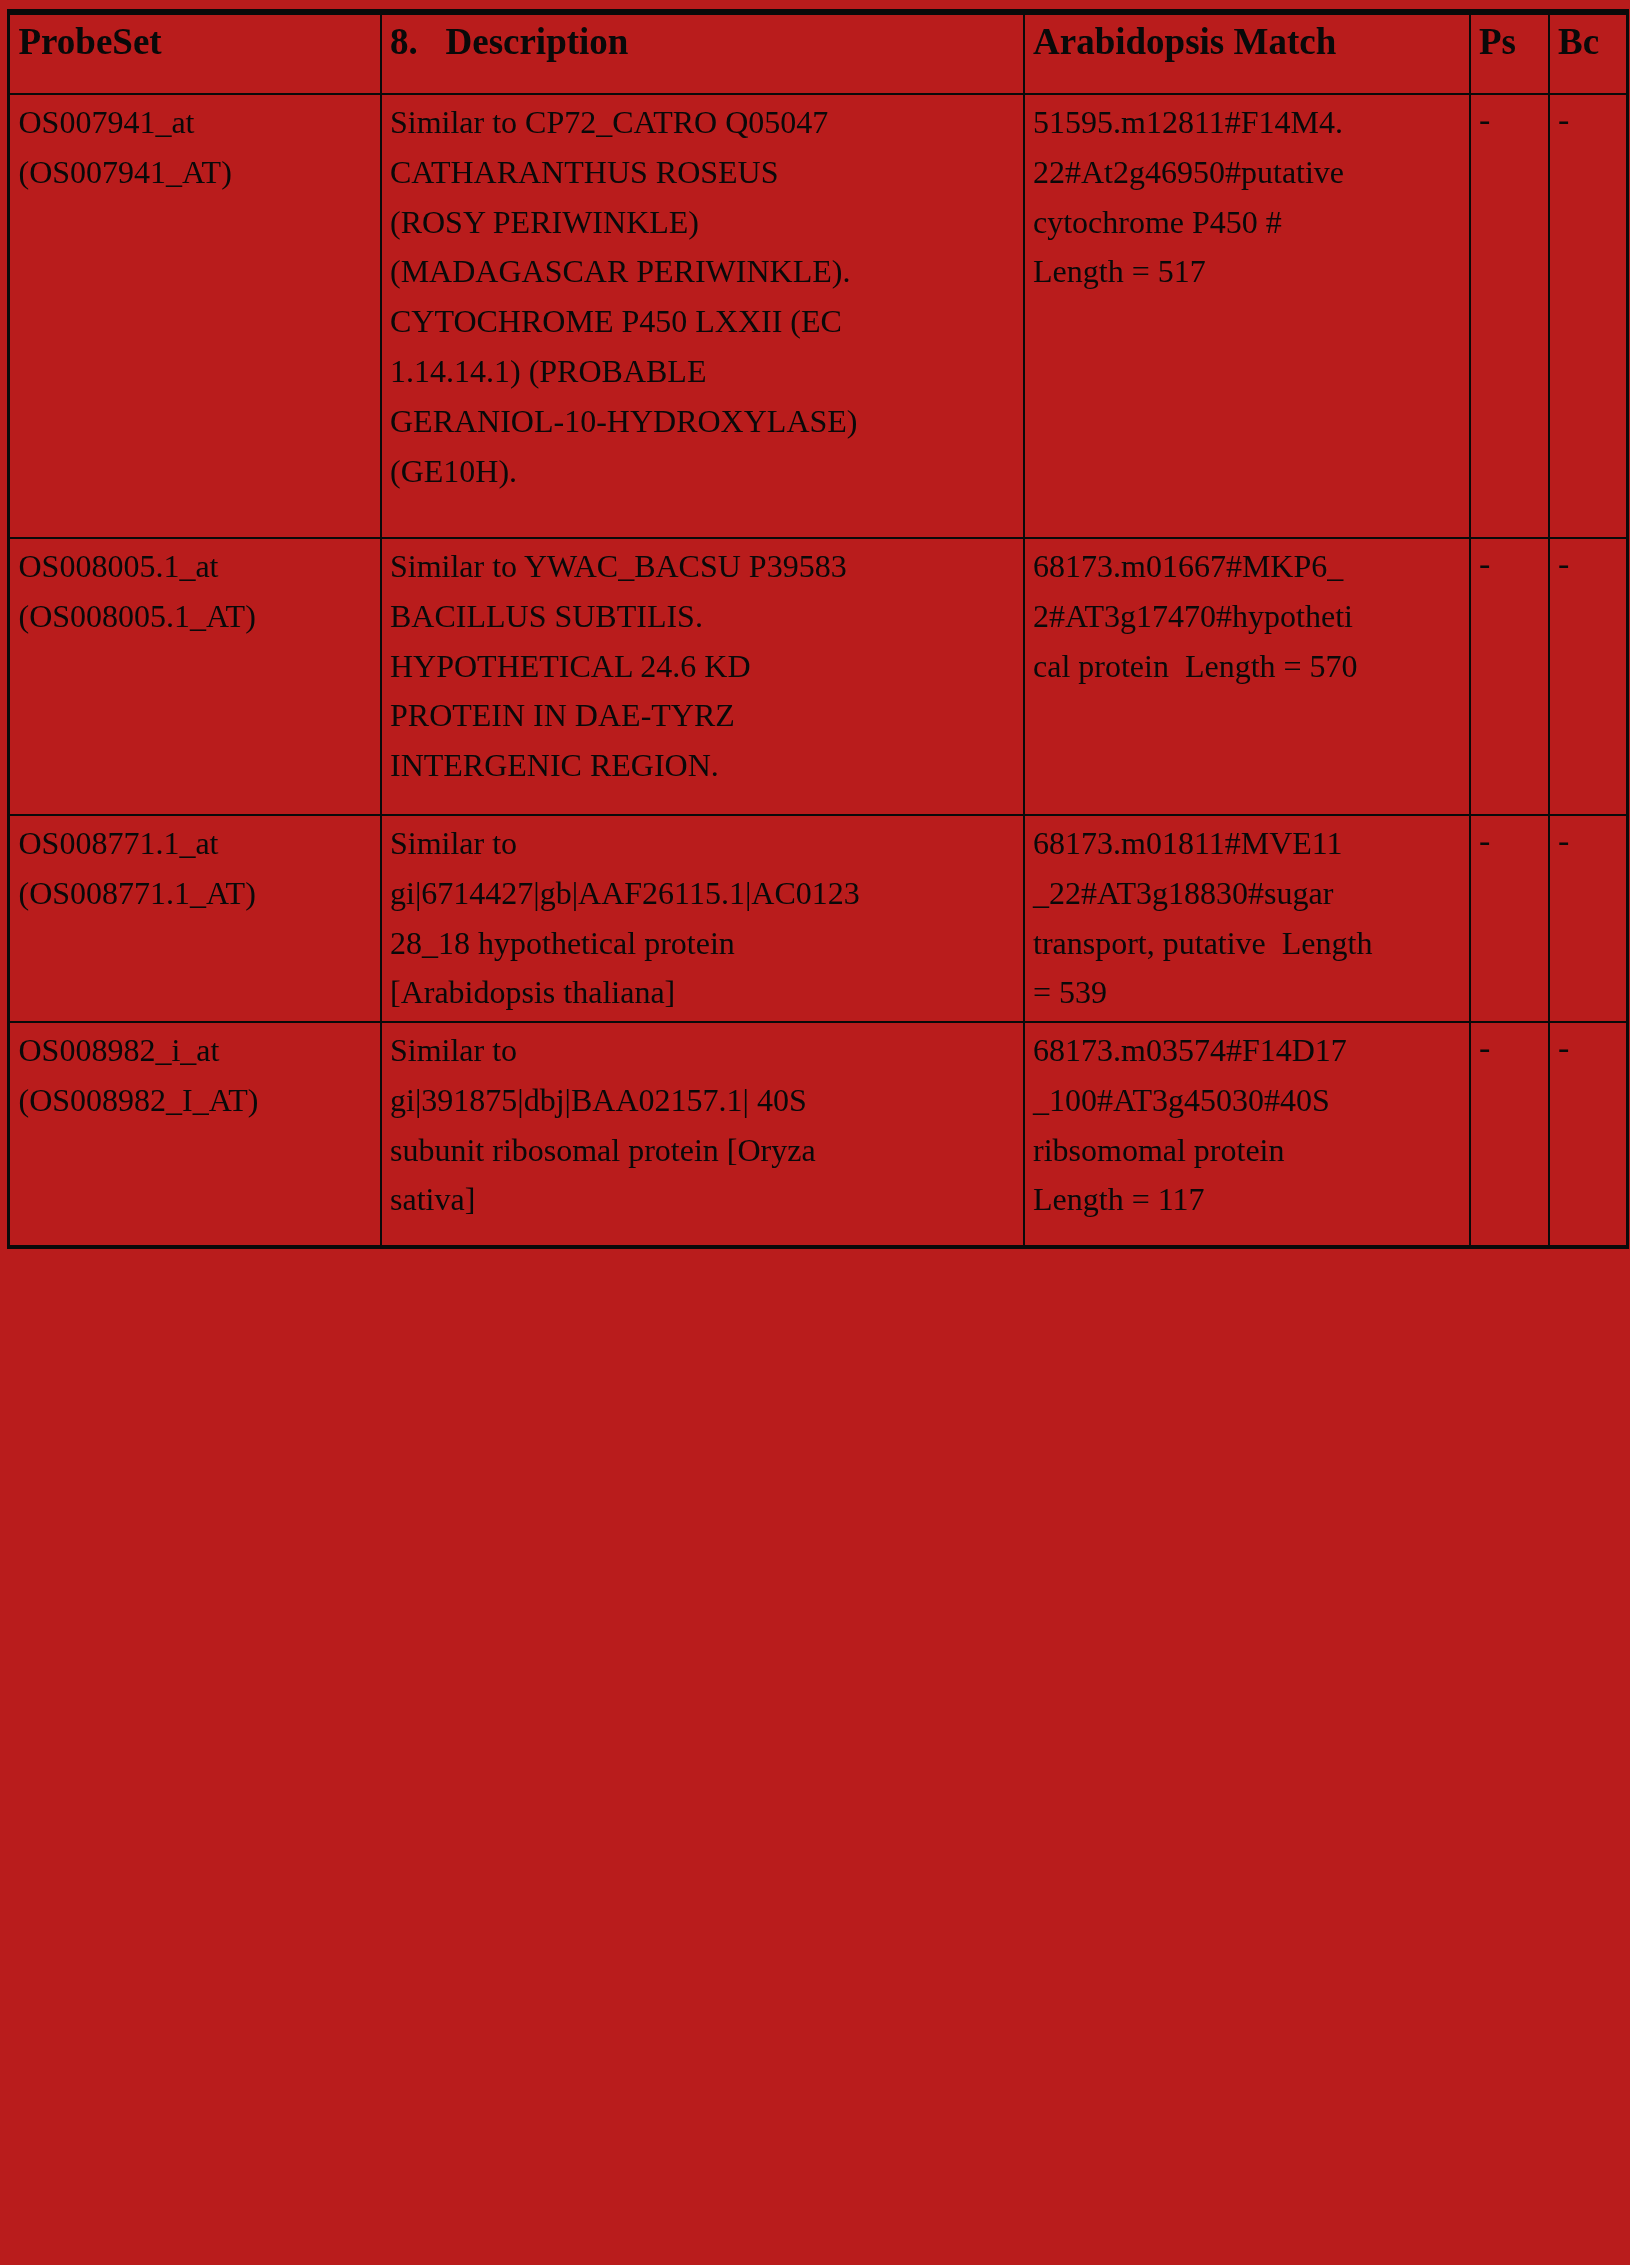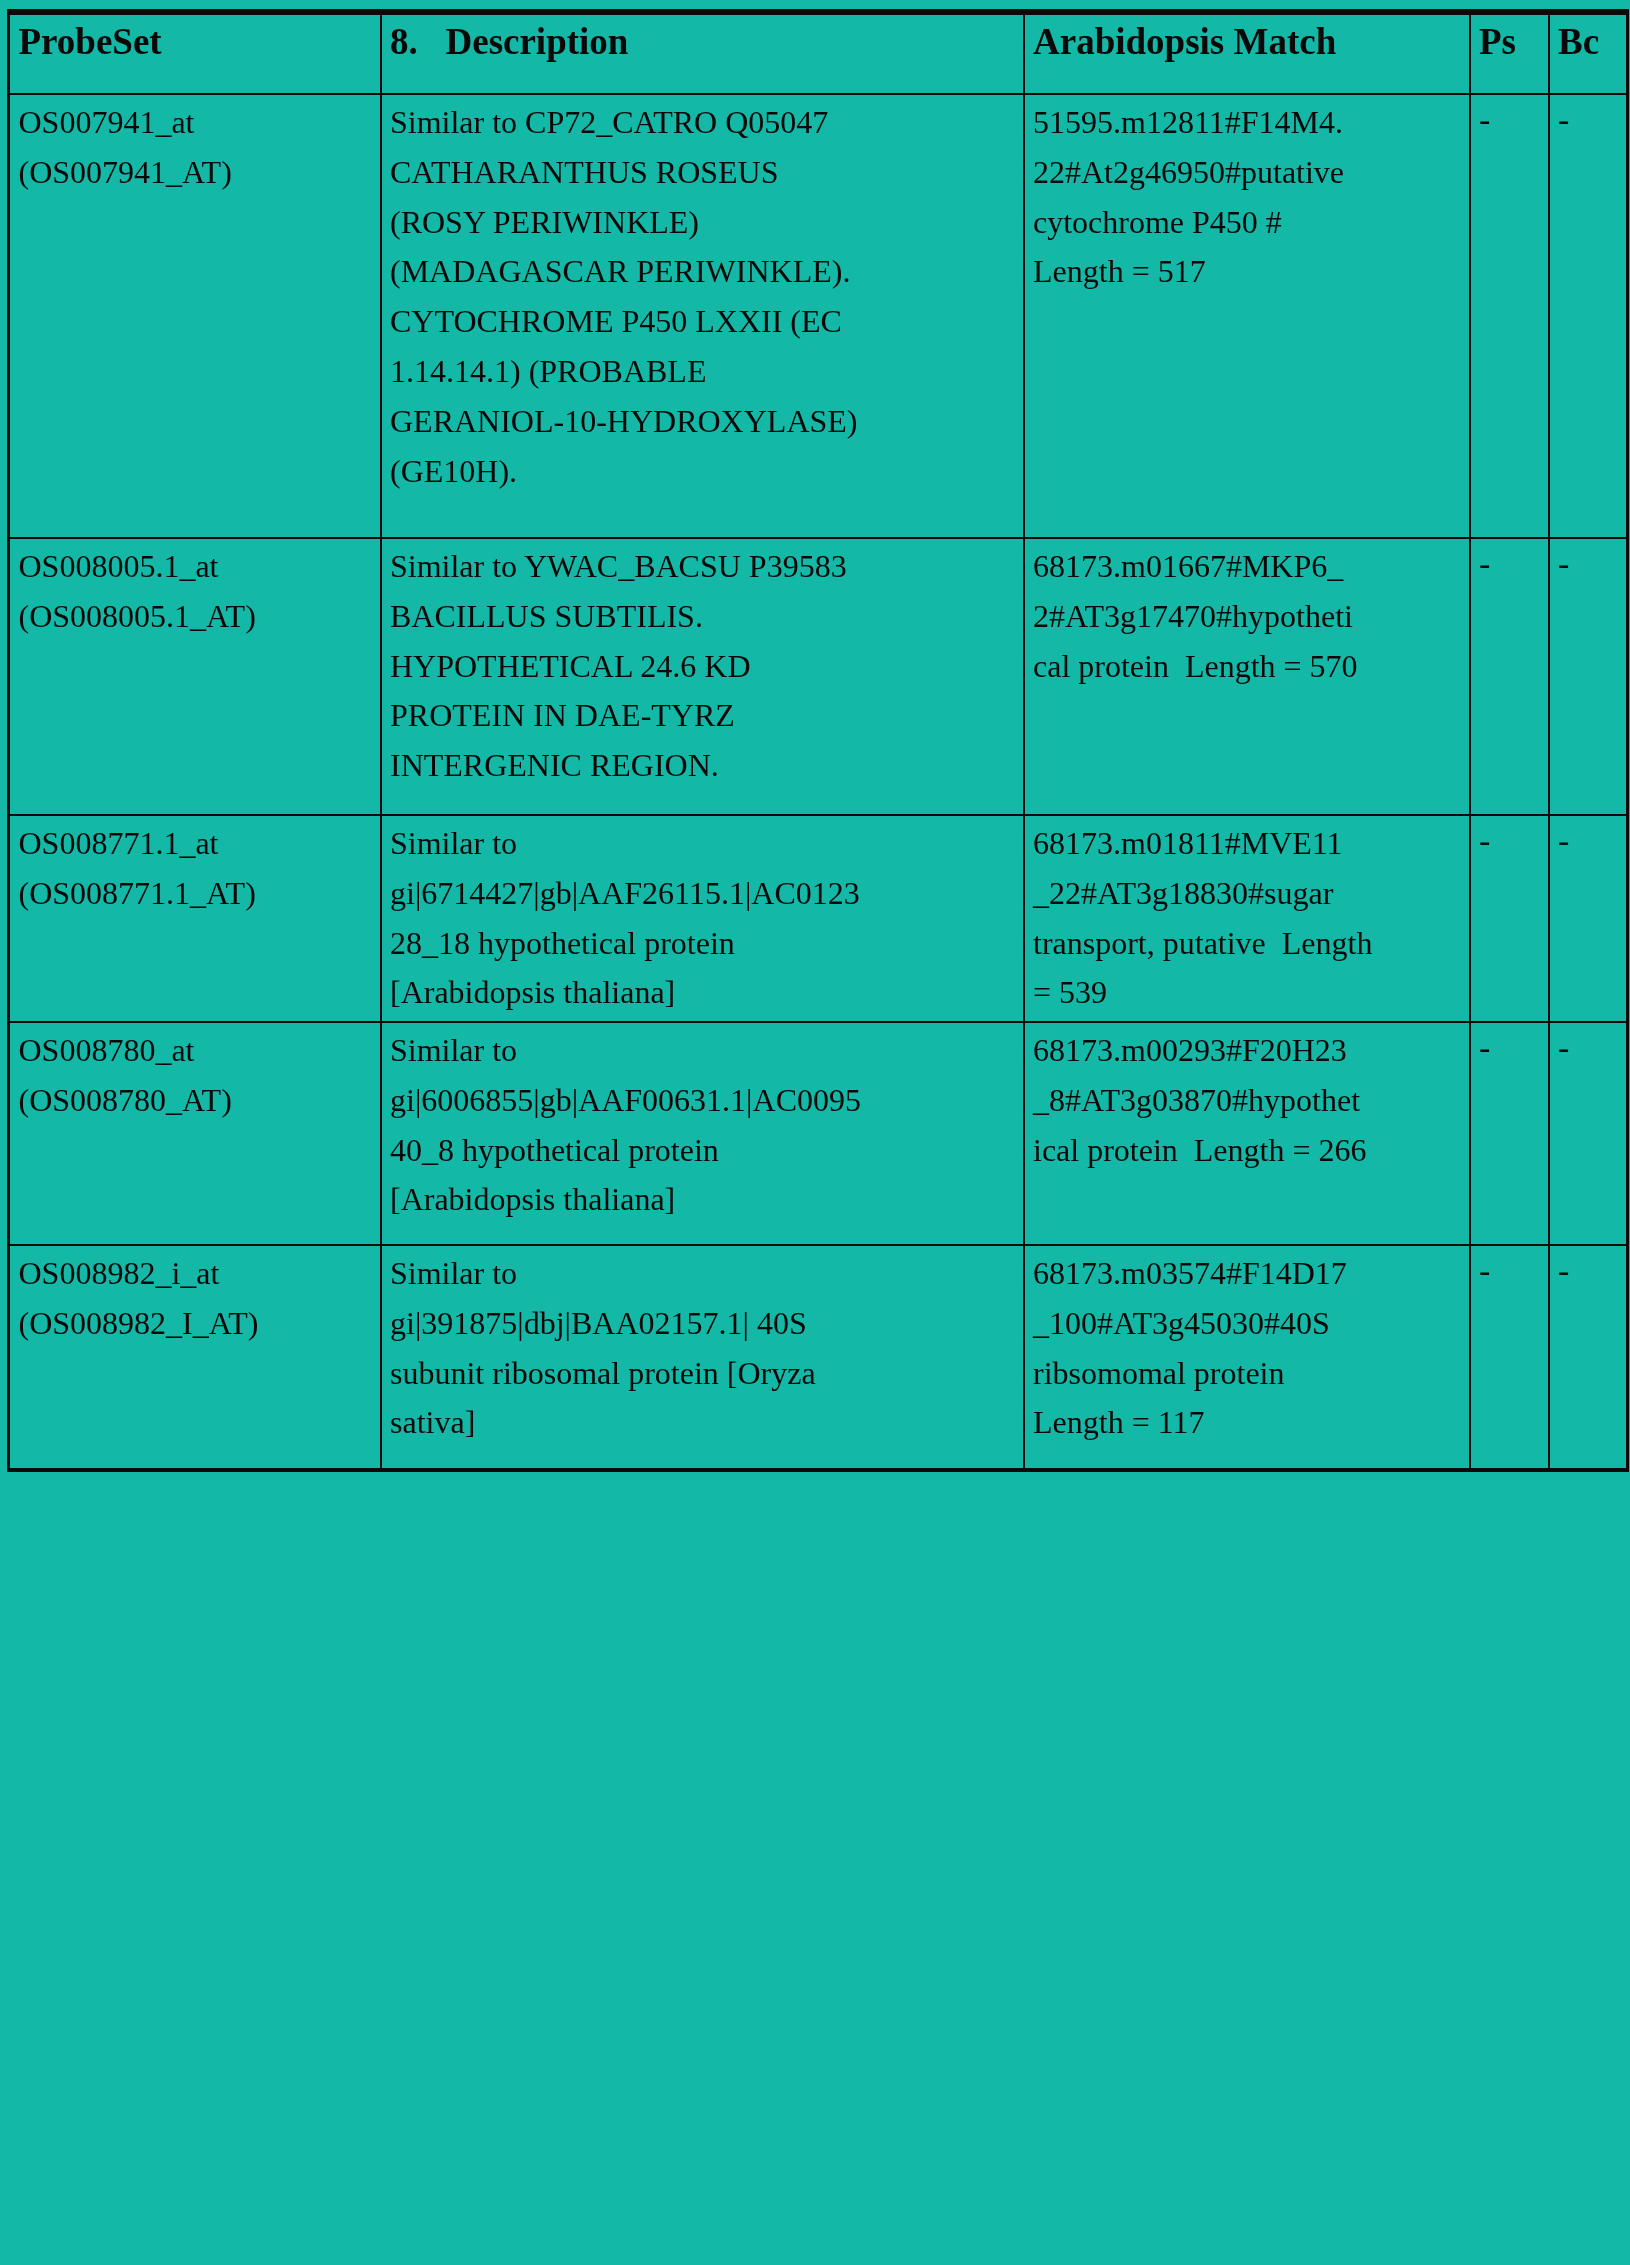--- a/index.html
+++ b/index.html
@@ -7,21 +7,21 @@
     margin: 0;
     padding: 0;
     background: #ffffff;
     font-family: "Liberation Serif", "DejaVu Serif", serif;
     color: #090909;
   }
   .page {
     width: 1630px;
     height: 2266px;
     padding: 9px 3.6px 3.6px 7.3px;
-    background: #14b8a6;
+    background: #b91c1c;
   }
   table.geneTable {
     border-collapse: collapse;
     table-layout: fixed;
     width: 1619px;
   }
   table.geneTable td, table.geneTable th {
     border: 2.7px solid #0a0a0a;
     vertical-align: top;
     padding: 2.7px 5.5px 2.7px 8.2px;
@@ -120,33 +120,20 @@
 gi|6714427|gb|AAF26115.1|AC0123
 28_18 hypothetical protein
 [Arabidopsis thaliana]</td>
         <td class="cell">68173.m01811#MVE11
 _22#AT3g18830#sugar
 transport, putative  Length
 = 539</td>
         <td class="dash">-</td>
         <td class="dash">-</td>
       </tr>
-      <tr class="r4">
-        <td class="cell">OS008780_at
-(OS008780_AT)</td>
-        <td class="cell">Similar to
-gi|6006855|gb|AAF00631.1|AC0095
-40_8 hypothetical protein
-[Arabidopsis thaliana]</td>
-        <td class="cell">68173.m00293#F20H23
-_8#AT3g03870#hypothet
-ical protein  Length = 266</td>
-        <td class="dash">-</td>
-        <td class="dash">-</td>
-      </tr>
       <tr class="r5">
         <td class="cell">OS008982_i_at
 (OS008982_I_AT)</td>
         <td class="cell">Similar to
 gi|391875|dbj|BAA02157.1| 40S
 subunit ribosomal protein [Oryza
 sativa]</td>
         <td class="cell">68173.m03574#F14D17
 _100#AT3g45030#40S
 ribsomomal protein

